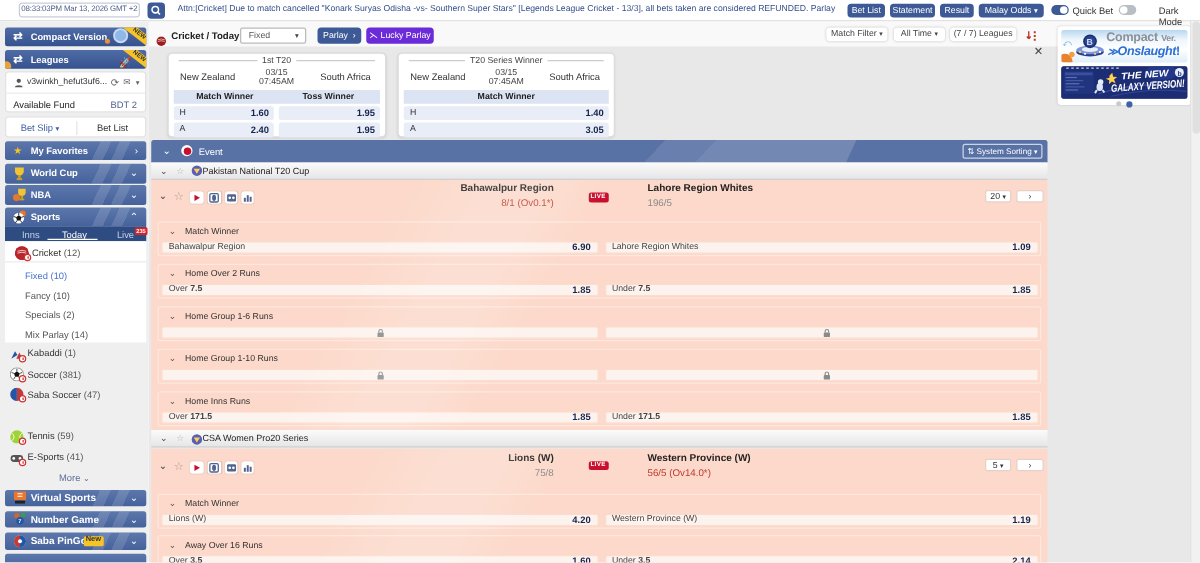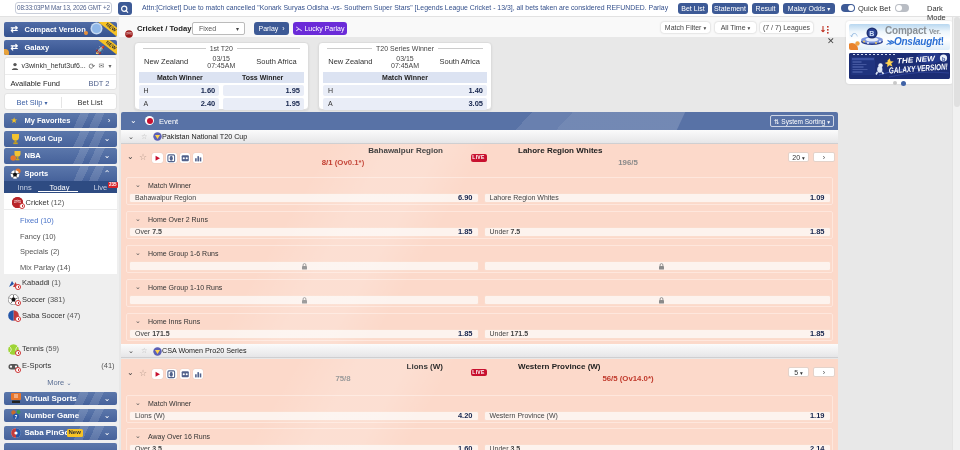--- a/index.html
+++ b/index.html
@@ -59,21 +59,21 @@
 .bcell{position:absolute;top:14.5px;height:10.5px;background:#fdf3ee;border:1px solid #fbdccd;border-radius:2px;font-size:7px;color:#444;line-height:9px;}
 .bcell .l{position:absolute;left:5px;top:-0.2px;}
 .bcell .r{position:absolute;right:5px;top:-0.2px;font-weight:bold;color:#16254d;font-size:7.5px;}
 .bcell.c1{left:2px;width:349.5px;}
 .bcell.c2{left:356.5px;width:347px;}
 .icosq{position:absolute;width:10.5px;height:10.5px;background:#fff;border-radius:2px;box-shadow:0 0 1px rgba(0,0,0,.2);}
 .livebadge{position:absolute;width:16px;height:7.5px;background:#c8102e;border-radius:2px;color:#fff;font-size:5px;font-weight:bold;text-align:center;line-height:7.5px;letter-spacing:.3px;}
 .selbtn{position:absolute;width:21px;height:10px;background:#fff;border:1px solid #e4d2c9;border-radius:2px;font-size:7px;color:#333;text-align:center;line-height:9px;}
 .teamh{position:absolute;right:395px;width:200px;text-align:right;font-size:8px;font-weight:bold;color:#222;}
 .teama{position:absolute;left:397px;width:220px;font-size:8px;font-weight:bold;color:#222;}
-.score{font-size:7.8px;font-weight:bold;text-align:center;}
+.score{font-size:7.8px;font-weight:normal;}
 
 #rpanel{left:845.5px;top:20.5px;width:107.5px;height:63.5px;background:#fff;border-radius:3px;box-shadow:0 0 2px rgba(0,0,0,.15);}
 #b1{left:3.5px;top:3.5px;width:100.5px;height:26px;border-radius:2px;overflow:hidden;background:linear-gradient(180deg,#b8d7f0 0%,#eef6fc 30%,#ffffff 60%,#dfeefa 100%);}
 #b2{left:3.5px;top:32px;width:100.5px;height:26px;border-radius:2px;overflow:hidden;background:linear-gradient:100deg;background:#1c2d74;}
 .dot{border-radius:50%;}
 #rscroll{left:952px;top:17px;width:8px;height:433px;background:#f1f1f1;border-left:1px solid #e3e3e3;}
 #rthumb{left:953.5px;top:17px;width:6px;height:90px;background:#e0e0e0;border-radius:3px;}
 </style>
 </head>
 <body>
@@ -104,21 +104,21 @@
 <div class="abs" id="sidebar">
  <div class="abs sbtn" style="top:5px;">
    <span class="abs" style="left:7px;top:0;font-size:9px;">⇄</span>
         <span class="abs" style="left:21px;">Compact Version</span>
    <span class="abs" style="left:88px;top:2px;width:9px;height:9px;border-radius:50%;background:#8fb7e8;box-shadow:0 0 0 1.5px #c5d9f2;"></span>
    <span class="abs" style="left:80px;top:9px;width:4px;height:4px;border-radius:50%;background:#e8903a;"></span>
    <span class="ribbon">NEW</span>
  </div>
  <div class="abs sbtn" style="top:22.5px;">
    <span class="abs" style="left:7px;top:0;font-size:9px;">⇄</span>
-        <span class="abs" style="left:21px;">Galaxy</span>
+        <span class="abs" style="left:21px;">Leagues</span>
    <span class="abs" style="left:92px;top:3px;font-size:8px;">🚀</span>
    <span class="abs" style="left:-3px;top:9px;width:8px;height:8px;border-radius:50%;background:#e8a23a;"></span>
    <span class="ribbon">NEW</span>
  </div>
  <div class="abs whitebox" style="top:40px;width:113px;height:33px;">
    <svg class="abs" style="left:6px;top:4px;" width="8" height="8" viewBox="0 0 8 8">
           <circle cx="4" cy="2.6" r="1.7" fill="#555"></circle>
           <path d="M0.8 8 C0.8 5.6 7.2 5.6 7.2 8 Z" fill="#555"></path>
         </svg>
    <span class="abs" style="left:17px;top:4px;font-size:7px;color:#333;">v3winkh_hefut3uf6...</span>
@@ -244,21 +244,21 @@
  </div>
  <div class="abs sprow" style="top:341.3px;">
    <span class="spico">
           <svg width="11" height="11" viewBox="0 0 11 11">
             <rect x="0.5" y="3" width="10" height="5.5" rx="2.7" fill="#555"></rect>
             <circle cx="3" cy="5.7" r="1.1" fill="#fff"></circle>
             <circle cx="8" cy="5.7" r="1.1" fill="#fff"></circle>
           </svg>
           <span class="clk"></span>
         </span>
-   <span class="sptxt">E-Sports <span style="color:#555;margin-left:48px;">(41)</span></span>
+   <span class="sptxt">E-Sports <span style="color:#555;">(41)</span></span>
  </div>
  <div class="abs" style="left:0;top:361px;width:119px;text-align:center;font-size:7.5px;color:#5b6f94;">More <span style="font-size:6.5px;">⌄</span></div>
  <div class="abs mbar" style="top:374.5px;height:13px;line-height:13px;font-size:8px;">
         <span class="diag"></span>
         <span class="abs" style="left:7px;top:1.5px;">
           <svg width="10" height="10" viewBox="0 0 10 10">
             <rect x="0" y="0" width="10" height="7" rx="1" fill="#e8762c"></rect>
             <rect x="1" y="7.5" width="8" height="2.5" rx="0.5" fill="#222"></rect>
             <path d="M3 2 h4 M3 4 h4" stroke="#fff" stroke-width=".8"></path>
           </svg>

